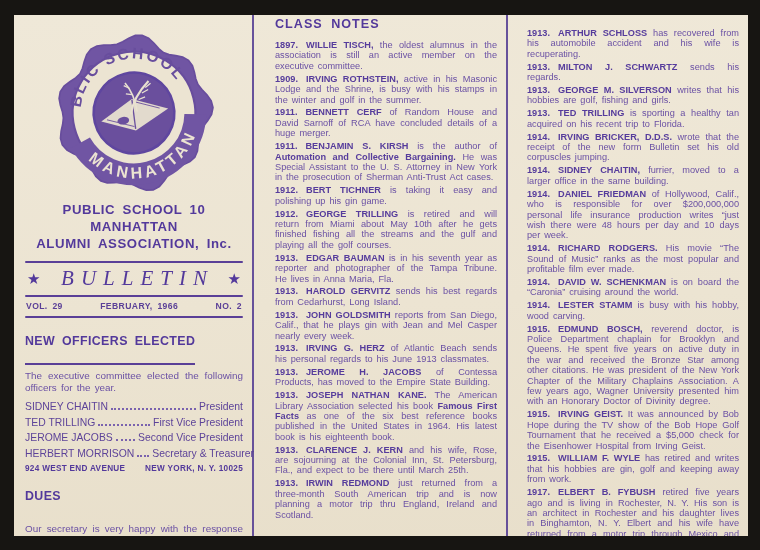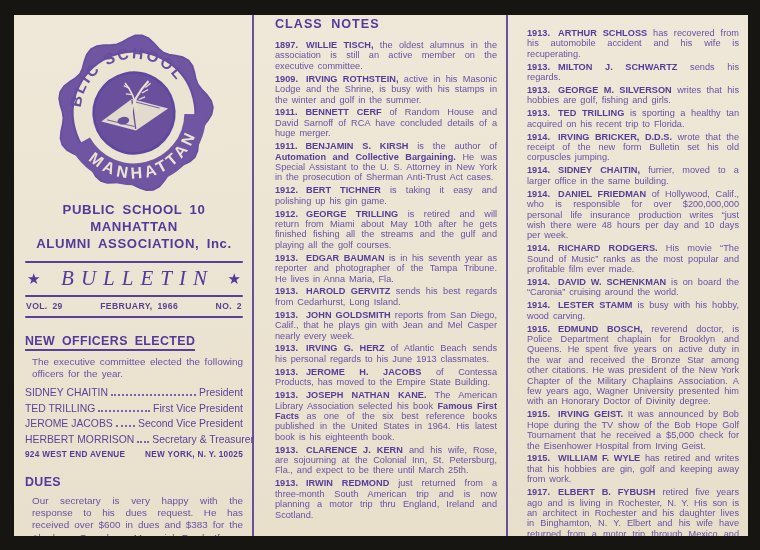--- a/index.html
+++ b/index.html
@@ -36,27 +36,27 @@
     color:#53399b;padding-left:7px;font-style:italic;
   }
   .vol-row{
     display:flex;justify-content:space-between;align-items:flex-start;
     font-size:8.6px;font-weight:700;letter-spacing:.4px;color:#5a3f97;
     padding:4px 1px 5px;word-spacing:2px;
   }
   .section-heading{
     font-size:12.4px;font-weight:700;letter-spacing:.4px;color:#53399b;
     word-spacing:3px;display:inline-block;
-    border-bottom:2px solid #5a3f97;padding-bottom:1px;
+    border-bottom:2px solid #5a3f97;padding-bottom:15px;
   }
   .section-heading.no-underline{border-bottom:none;}
   .left-sec{margin-top:13px;}
   .body-text{
     font-size:9.9px;line-height:12.2px;text-align:justify;color:#6a50a4;
-    margin-top:5px;word-spacing:1.5px;margin-left:7px;
+    margin-top:5px;word-spacing:1.5px;
   }
   .officers{margin-top:7px;}
   .officer-row{display:flex;align-items:flex-end;font-size:10.4px;color:#5d4399;margin:4.5px 0;white-space:nowrap;}
   .officer-leader{flex:1;border-bottom:2px dotted #7a62ae;margin:0 3px 2px;min-width:12px;}
   .address-row{
     display:flex;justify-content:space-between;margin-top:5px;
     font-size:8.2px;font-weight:700;letter-spacing:.3px;color:#53399b;
   }
 
   

